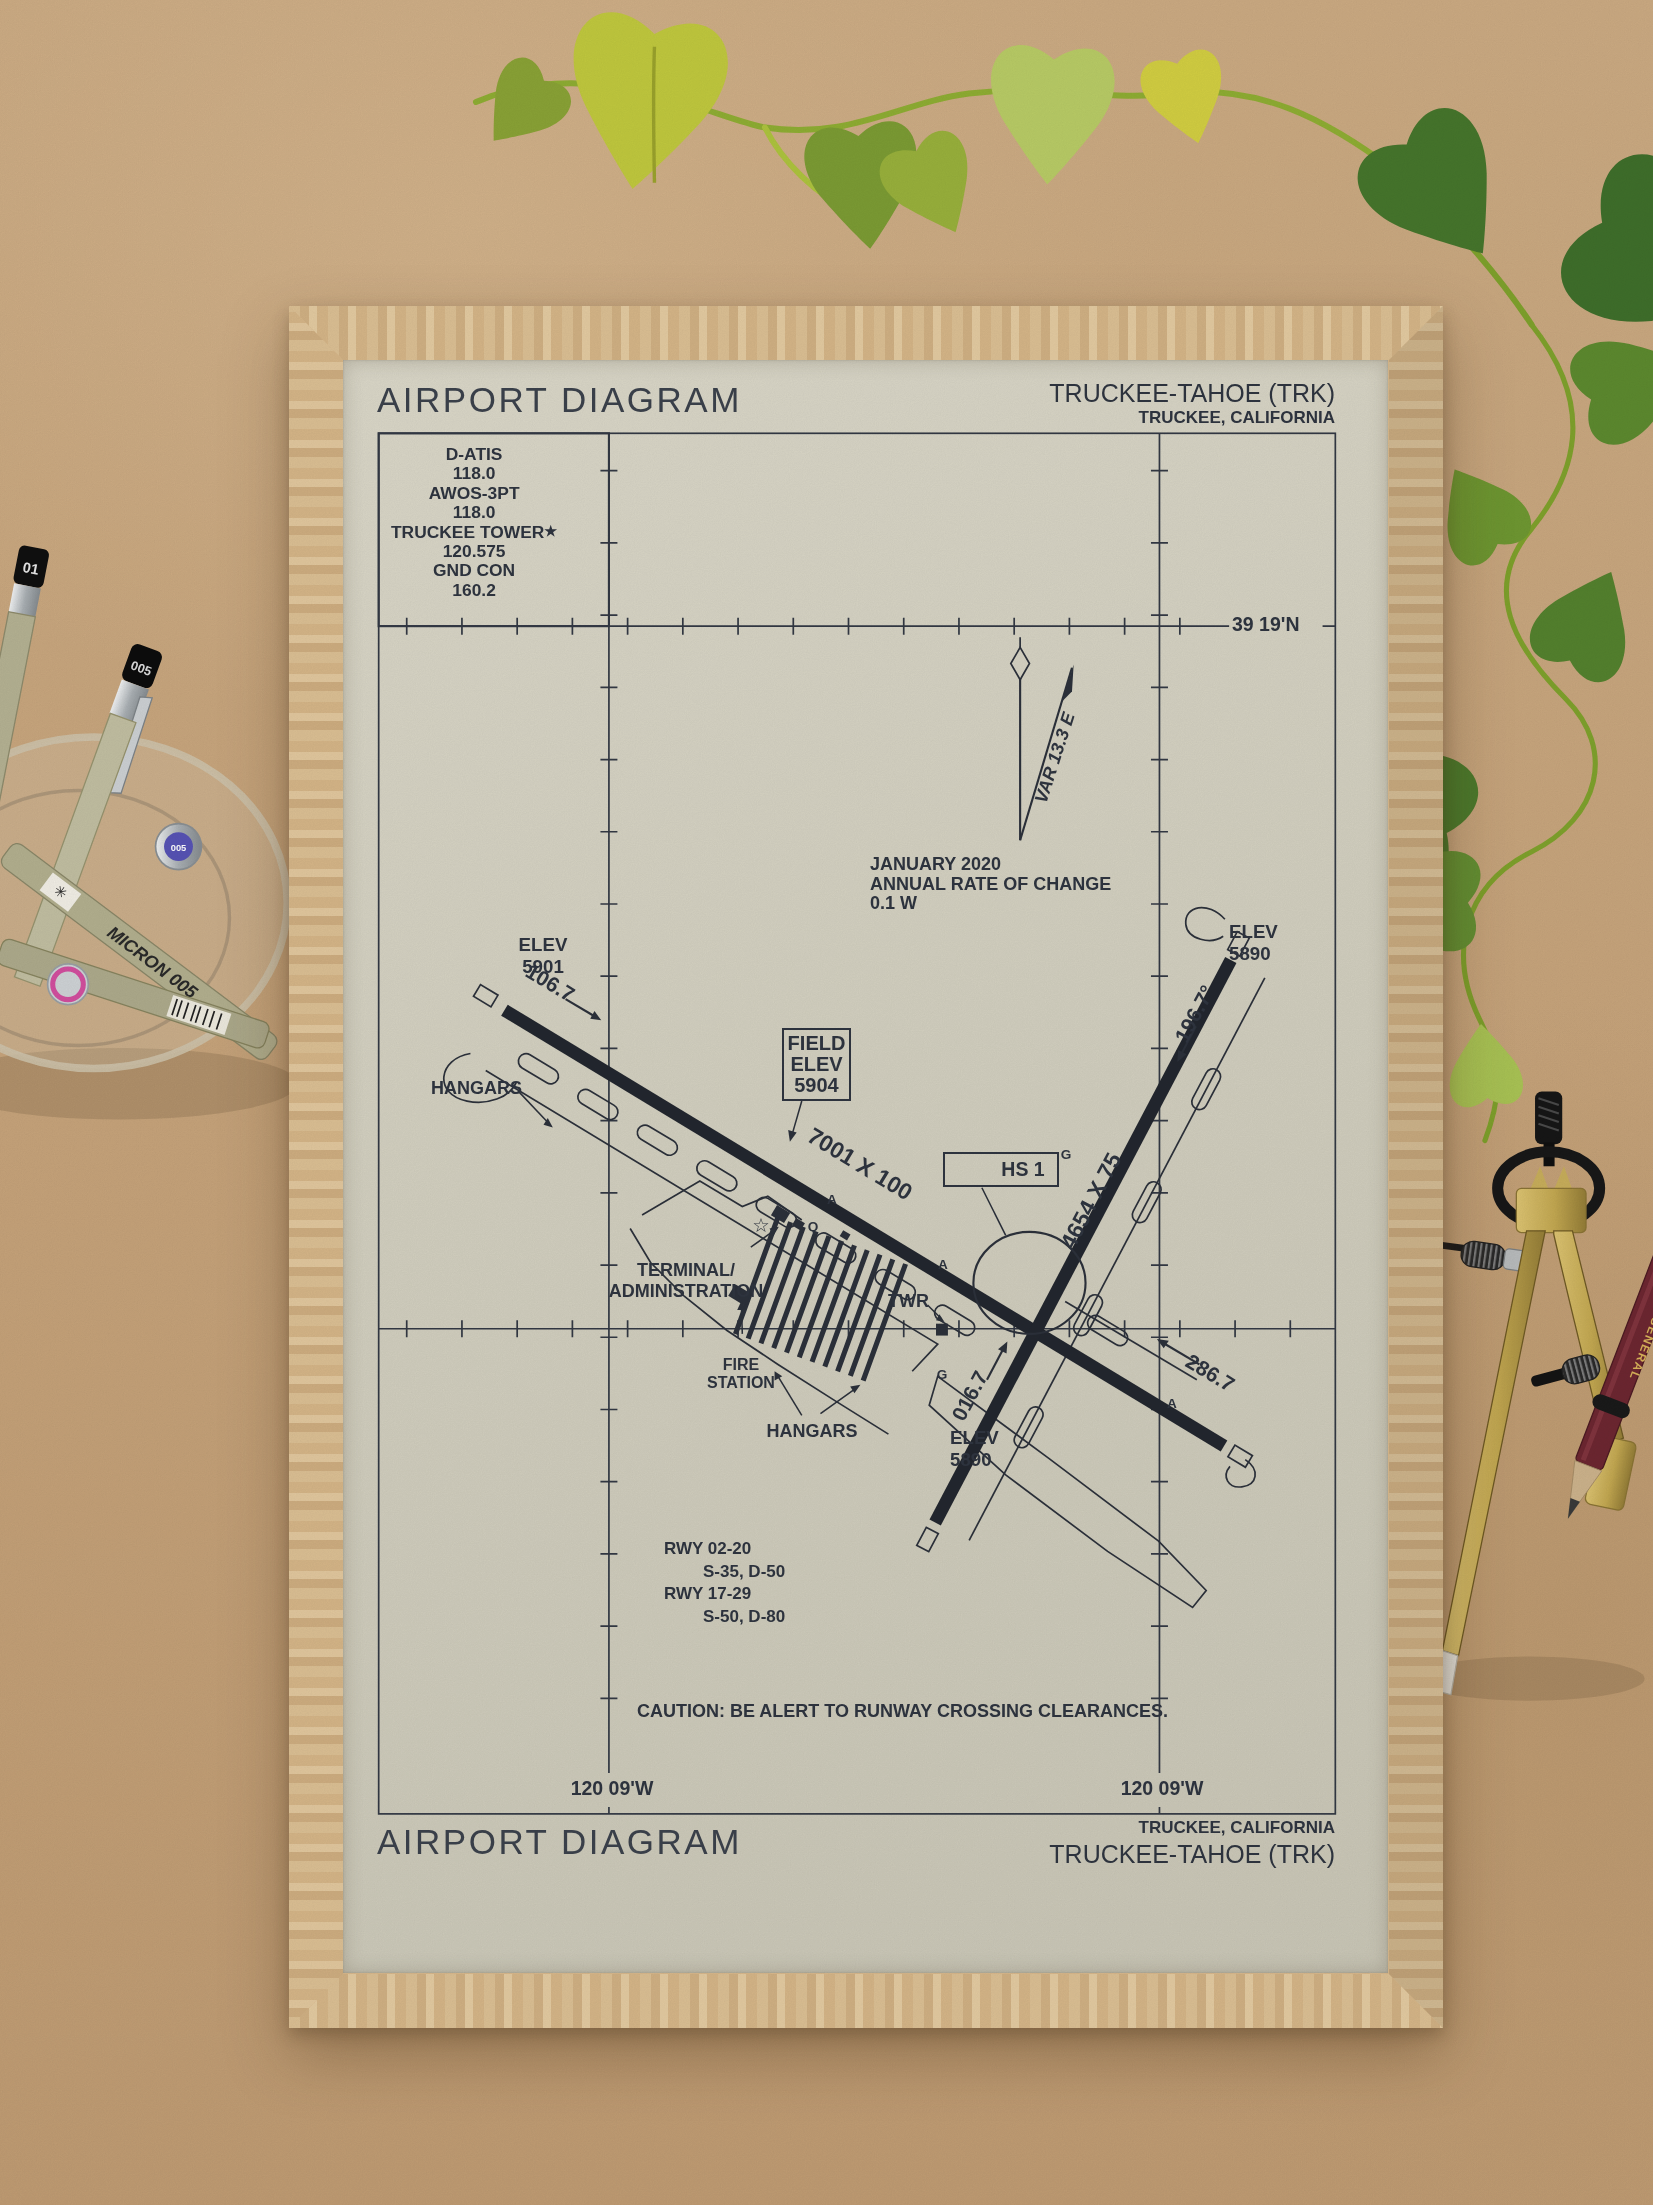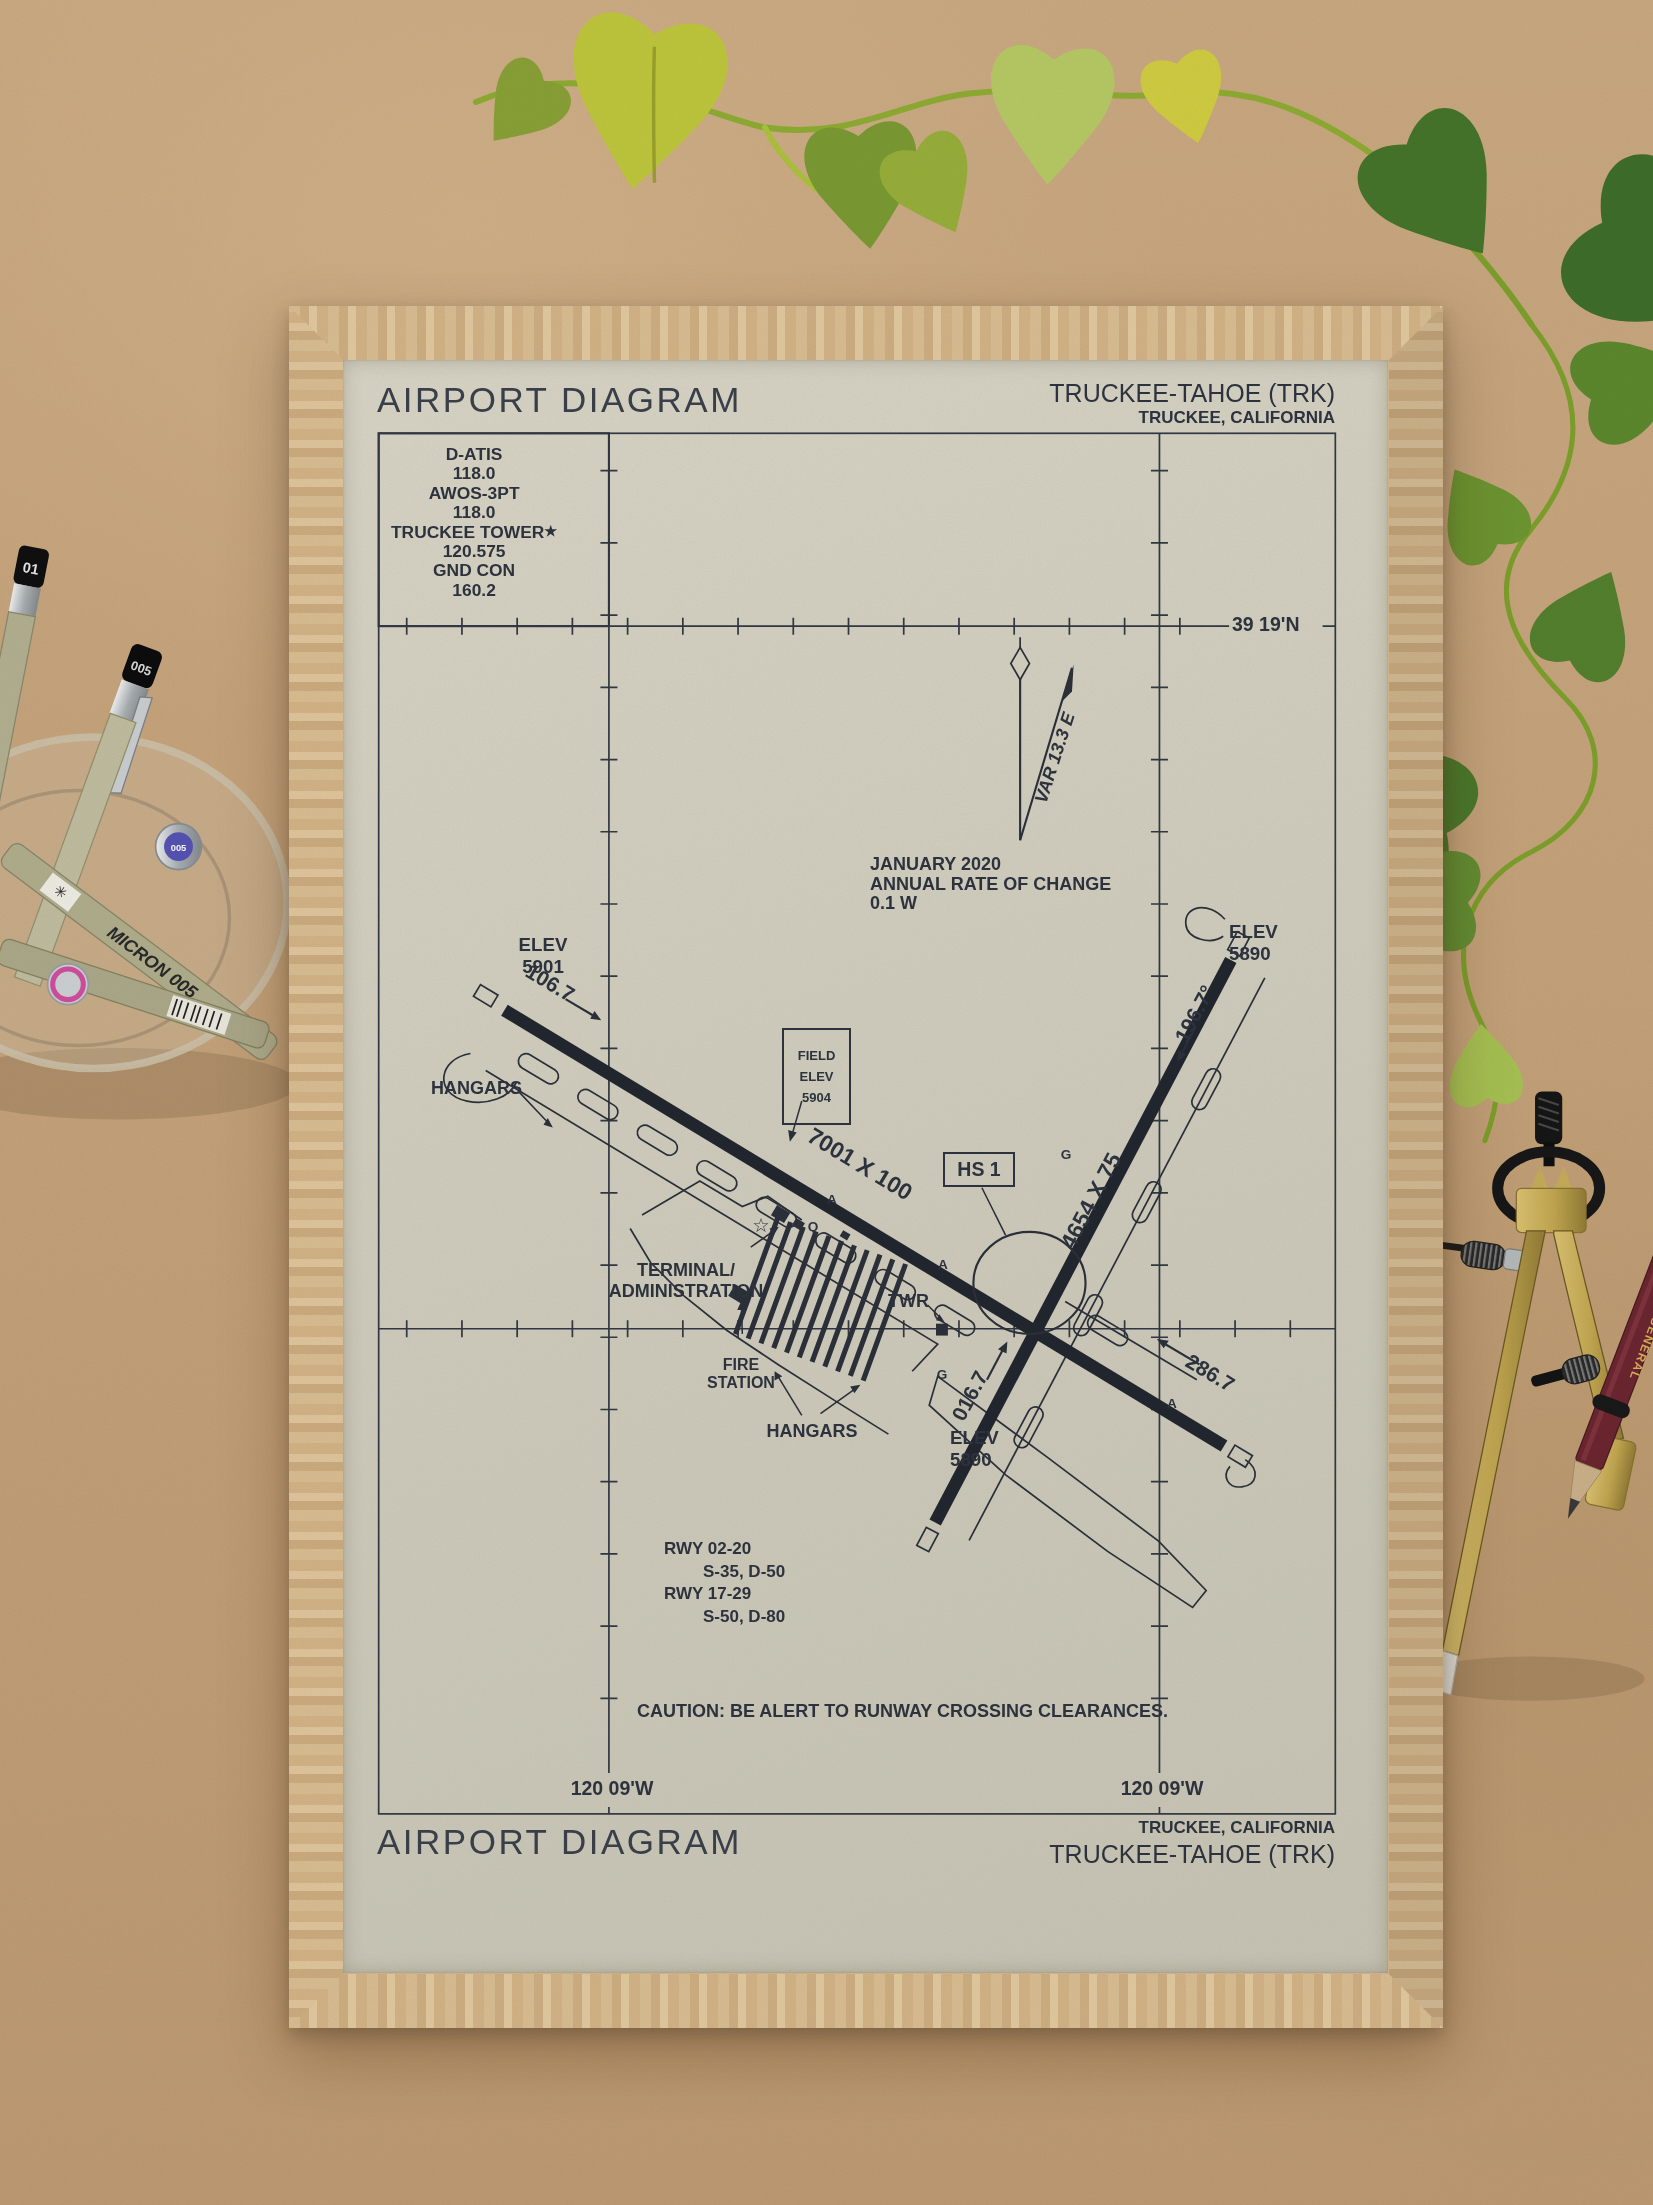--- a/index.html
+++ b/index.html
@@ -308,27 +308,27 @@
       <div class="lb ctr" style="left:269px;top:1428px;font-size:19.5px;">120 09'W</div>
       <div class="lb ctr" style="left:819px;top:1428px;font-size:19.5px;">120 09'W</div>
 
       <div class="lb" style="left:712px;top:398px;font-size:18px;font-style:italic;transform:translate(-50%,-50%) rotate(-72deg);">VAR 13.3 E</div>
       <div class="lb" style="left:527px;top:495px;width:289px;font-size:18px;line-height:19.5px;font-weight:700;">
         <div>JANUARY 2020</div>
         <div>ANNUAL RATE OF CHANGE</div>
         <div>0.1  W</div>
       </div>
 
-      <div class="lb box" style="left:439px;top:668px;width:65px;padding:15px 0;font-size:13px;line-height:21px;">
+      <div class="lb box" style="left:439px;top:668px;width:65px;padding:3px 0;font-size:20px;line-height:21px;">
         <div>FIELD</div>
         <div>ELEV</div>
         <div>5904</div>
       </div>
 
-      <div class="lb box" style="left:600px;top:792px;width:68px;height:31px;font-size:19.5px;line-height:31px;">HS 1</div>
+      <div class="lb box" style="left:600px;top:792px;width:68px;height:31px;font-size:19.5px;line-height:31px;padding-left:44px;">HS 1</div>
 
       <div class="lb" style="left:517px;top:804px;font-size:23px;transform:translate(-50%,-50%) rotate(31.2deg);">7001 X 100</div>
       <div class="lb" style="left:748px;top:841px;font-size:23px;transform:translate(-50%,-50%) rotate(-62.3deg);">4654 X 75</div>
       <div class="lb" style="left:207px;top:623px;font-size:21px;transform:translate(-50%,-50%) rotate(31deg);">106.7</div>
       <div class="lb" style="left:852px;top:654px;font-size:21px;transform:translate(-50%,-50%) rotate(-62deg);">196.7°</div>
       <div class="lb" style="left:627px;top:1036px;font-size:21px;transform:translate(-50%,-50%) rotate(-62deg);">016.7</div>
       <div class="lb" style="left:867px;top:1013px;font-size:21px;transform:translate(-50%,-50%) rotate(31deg);">286.7</div>
 
       <div class="lb ctr" style="left:200px;top:595px;font-size:18.7px;text-align:center;">
         <div>ELEV</div>

